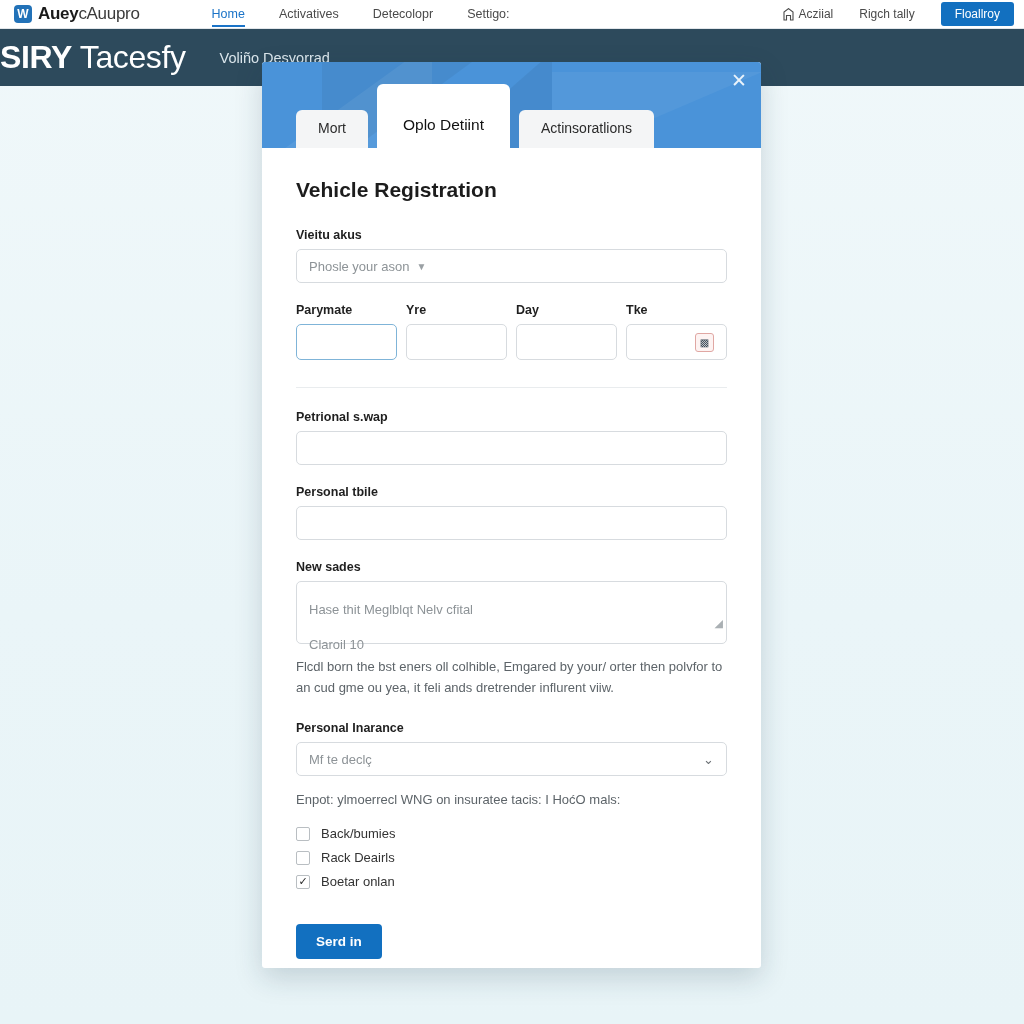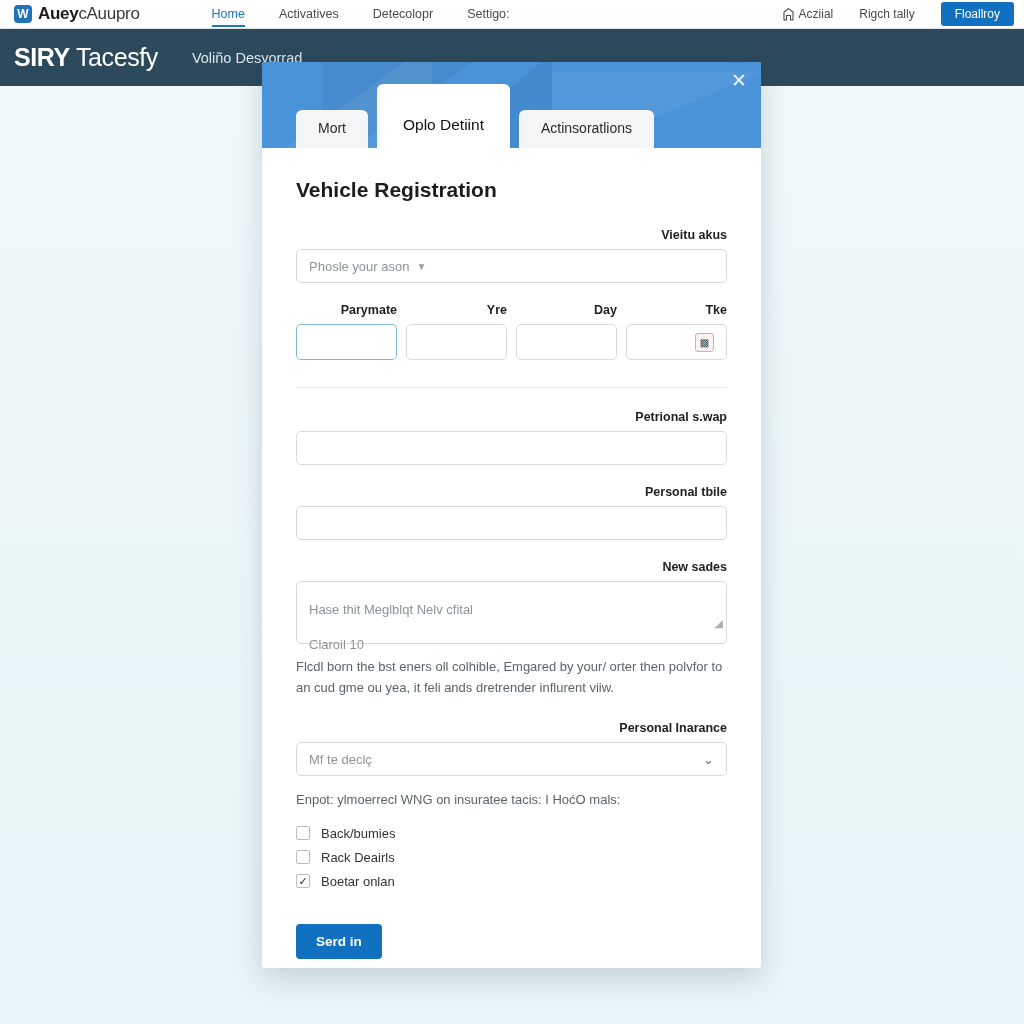--- a/index.html
+++ b/index.html
@@ -51,21 +51,21 @@
   }
 
   
   .subheader {
     position: absolute; left: 0; top: 29px;
     width: 1024px; height: 57px;
     background: #2d4a5c;
     display: flex; align-items: center;
     color: #fff;
   }
-  .sub-brand { margin-left: 14px; font-size: 25px; letter-spacing: -0.4px; }
+  .sub-brand { font-size: 32px; letter-spacing: -0.4px; }
   .sub-brand b { font-weight: bold; }
   .sub-brand span { font-weight: normal; }
   .sub-sub { margin-left: 34px; font-size: 14.5px; color: #dbe6ec; }
 
   
   .modal {
     position: absolute; left: 262px; top: 62px;
     width: 499px; height: 906px;
     background: #ffffff;
     border-radius: 3px;
@@ -105,21 +105,21 @@
   }
   .tab.active {
     background: #ffffff; color: #111;
     font-size: 15.5px;
     padding: 32px 26px 14px;
   }
 
   
   .body { padding: 26px 34px 0; }
   .form-title { font-size: 21px; font-weight: bold; color: #1c1c1c; margin: 4px 0 26px; }
-  .lbl { font-size: 12.5px; font-weight: bold; color: #1f1f1f; margin-bottom: 7px; text-align: right; }
+  .lbl { font-size: 12.5px; font-weight: bold; color: #1f1f1f; margin-bottom: 7px; }
   .field {
     width: 100%; height: 34px;
     border: 1px solid #d7dbdf; border-radius: 5px;
     background: #fff; display: flex; align-items: center;
     padding: 0 12px; font-size: 13px; color: #8d9397;
   }
   .field.focused { border: 1.5px solid #7fb4d8; }
   .field .caret-sm { margin-left: 7px; font-size: 10px; color: #9aa0a4; }
   .field .caret-right { margin-left: auto; font-size: 13px; color: #6b7074; }
 
@@ -146,21 +146,21 @@
     position: absolute; right: 3px; bottom: 2px;
     font-size: 11px; color: #aab0b4;
     font-family: "DejaVu Sans", sans-serif;
   }
   .helper {
     font-size: 13px; color: #5d6469; line-height: 21px; margin: 12px 0 0;
   }
   .helper2 { font-size: 13px; color: #5d6469; margin: 13px 0 0; }
 
   .checks { margin-top: 19px; }
-  .chk-row { display: flex; gap: 11px; margin-bottom: 9px; }
+  .chk-row { display: flex; align-items: center; gap: 11px; margin-bottom: 9px; }
   .chk {
     width: 14px; height: 14px; border: 1px solid #b9bec2;
     border-radius: 2px; background: #fff;
     display: flex; align-items: center; justify-content: center;
     font-size: 11px; color: #1f1f1f;
     font-family: "DejaVu Sans", sans-serif;
   }
   .chk-lbl { font-size: 13px; color: #333; }
 
   .submit {

